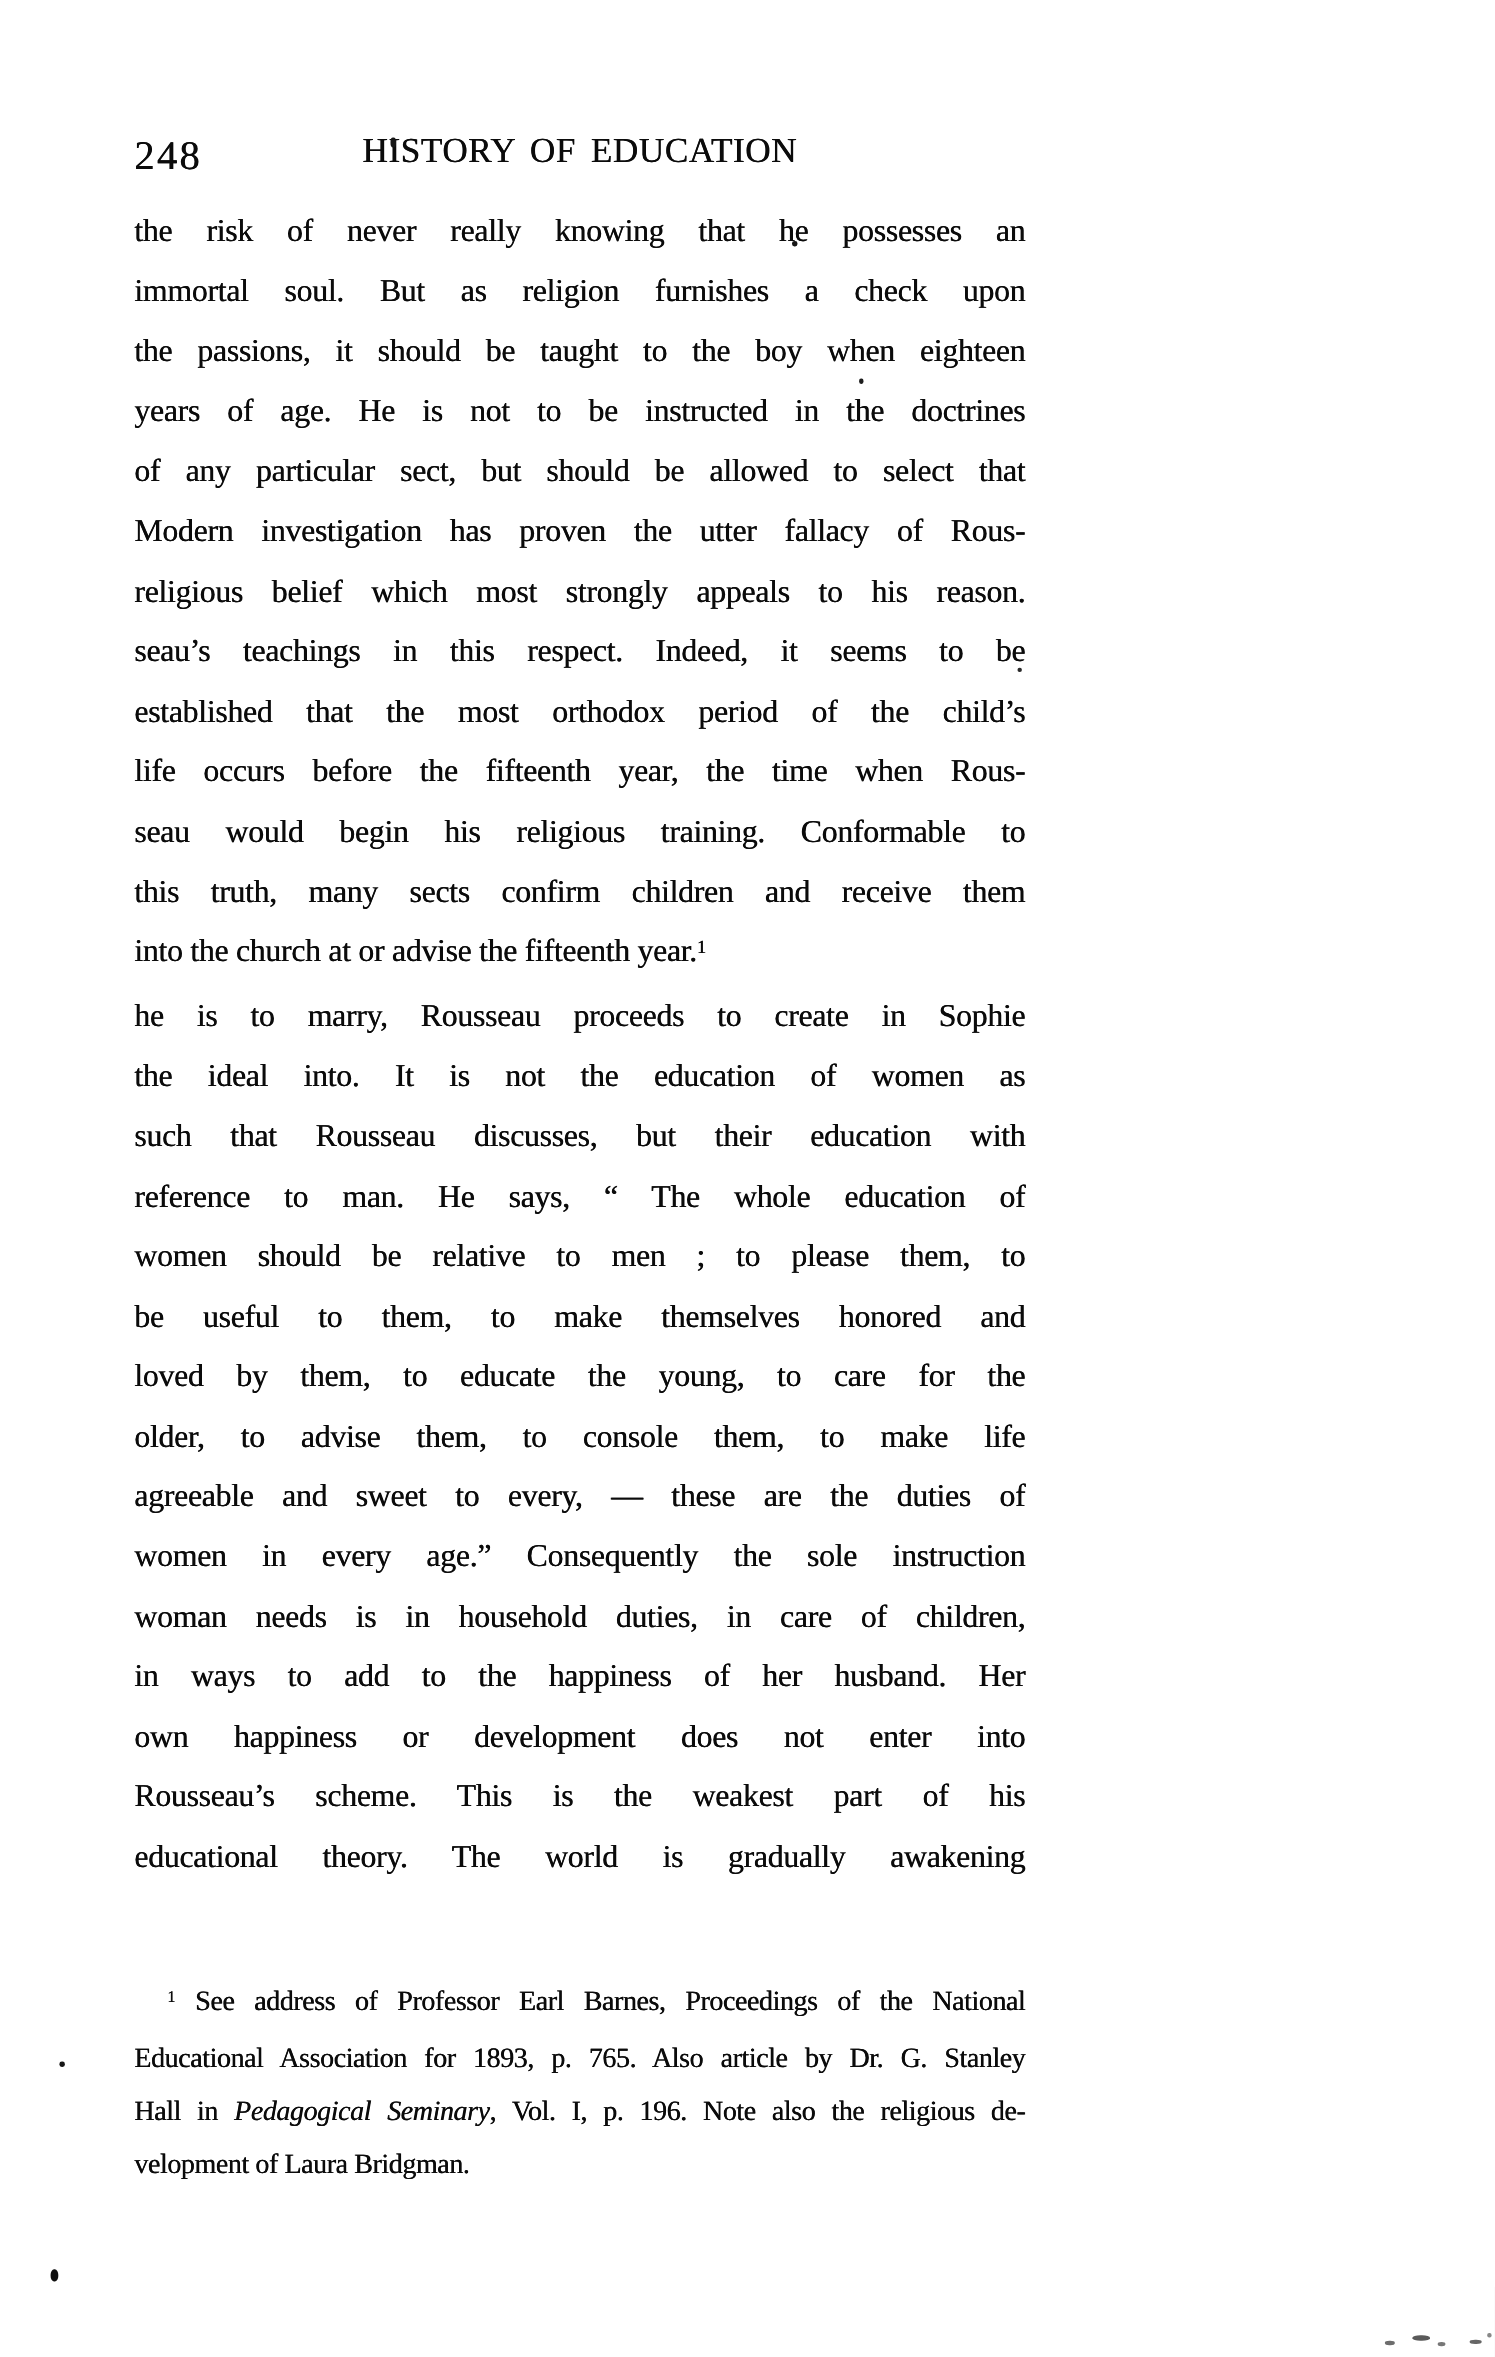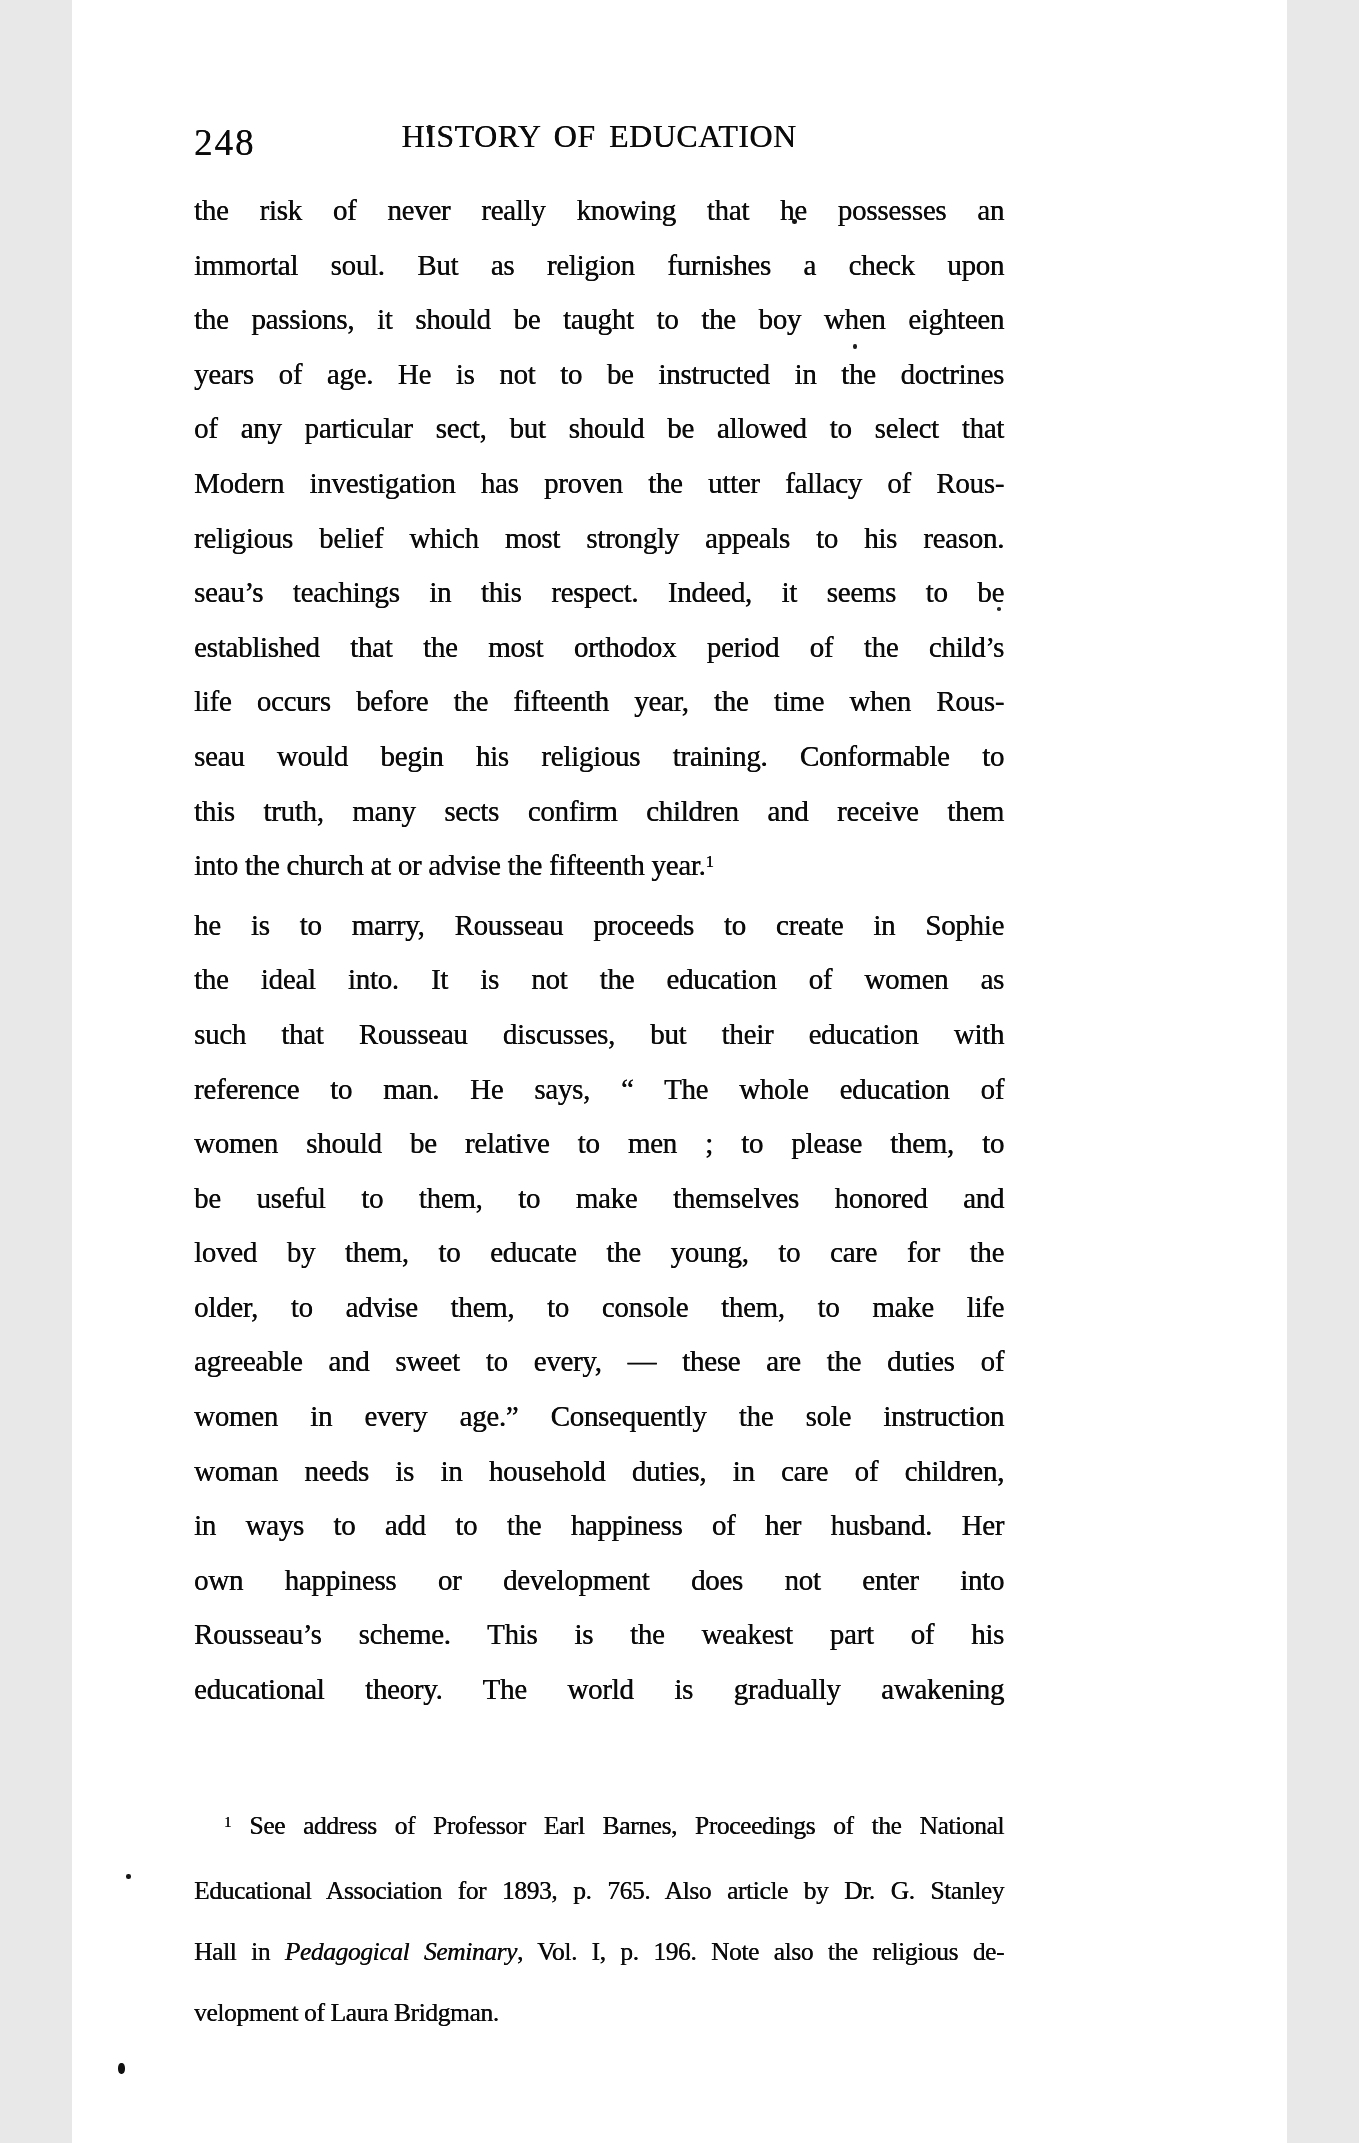--- a/index.html
+++ b/index.html
@@ -1,18 +1,18 @@
 <!DOCTYPE html>
 <html><head>
 <meta charset="utf-8">
 <style>
   html,body { margin:0; padding:0; background:#e8e8e8; }
   .page {
     position:relative;
-    width:1215px; height:2143px;
+    width:1359px; height:2143px;
     margin:0 auto;
     background:#ffffff;
     font-family:"Liberation Serif", serif;
     color:#0b0b0b;
     overflow:hidden;
     text-shadow:0.35px 0 0 currentColor;
   }
   .runhead {
     position:absolute; top:118px; left:122px; width:810px; height:52px;
   }
@@ -27,21 +27,21 @@
     letter-spacing:0.5px;
     word-spacing:5px;
   }
   .body-text {
     position:absolute; top:183px; left:122px; width:810px;
     font-size:29px; line-height:54.6px;
     letter-spacing:-0.3px;
   }
   .footnote {
     position:absolute; top:1795px; left:122px; width:810px;
-    font-size:25.5px; line-height:61px;
+    font-size:25.5px; line-height:48px;
     letter-spacing:-0.4px;
   }
   .line {
     text-align:justify;
     text-align-last:justify;
   }
   .line-last { text-align-last:left; }
   .line-indent { text-indent:42px; }
   .footnote .line-indent { text-indent:30px; }
   sup {

